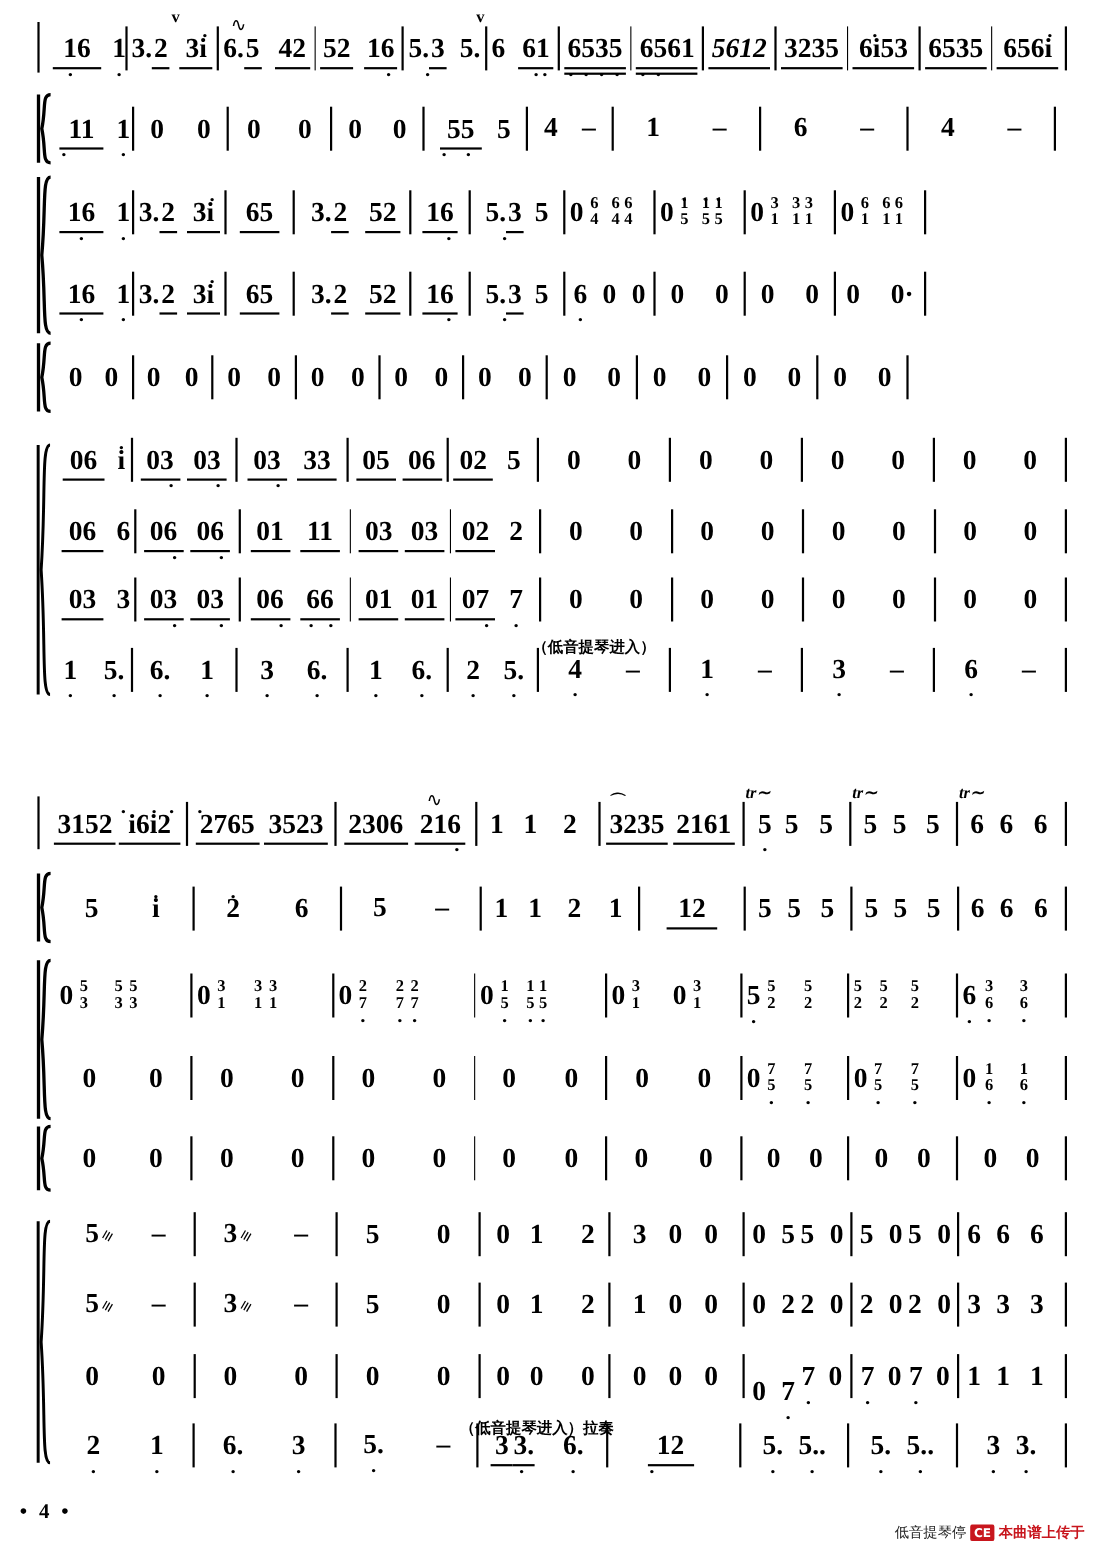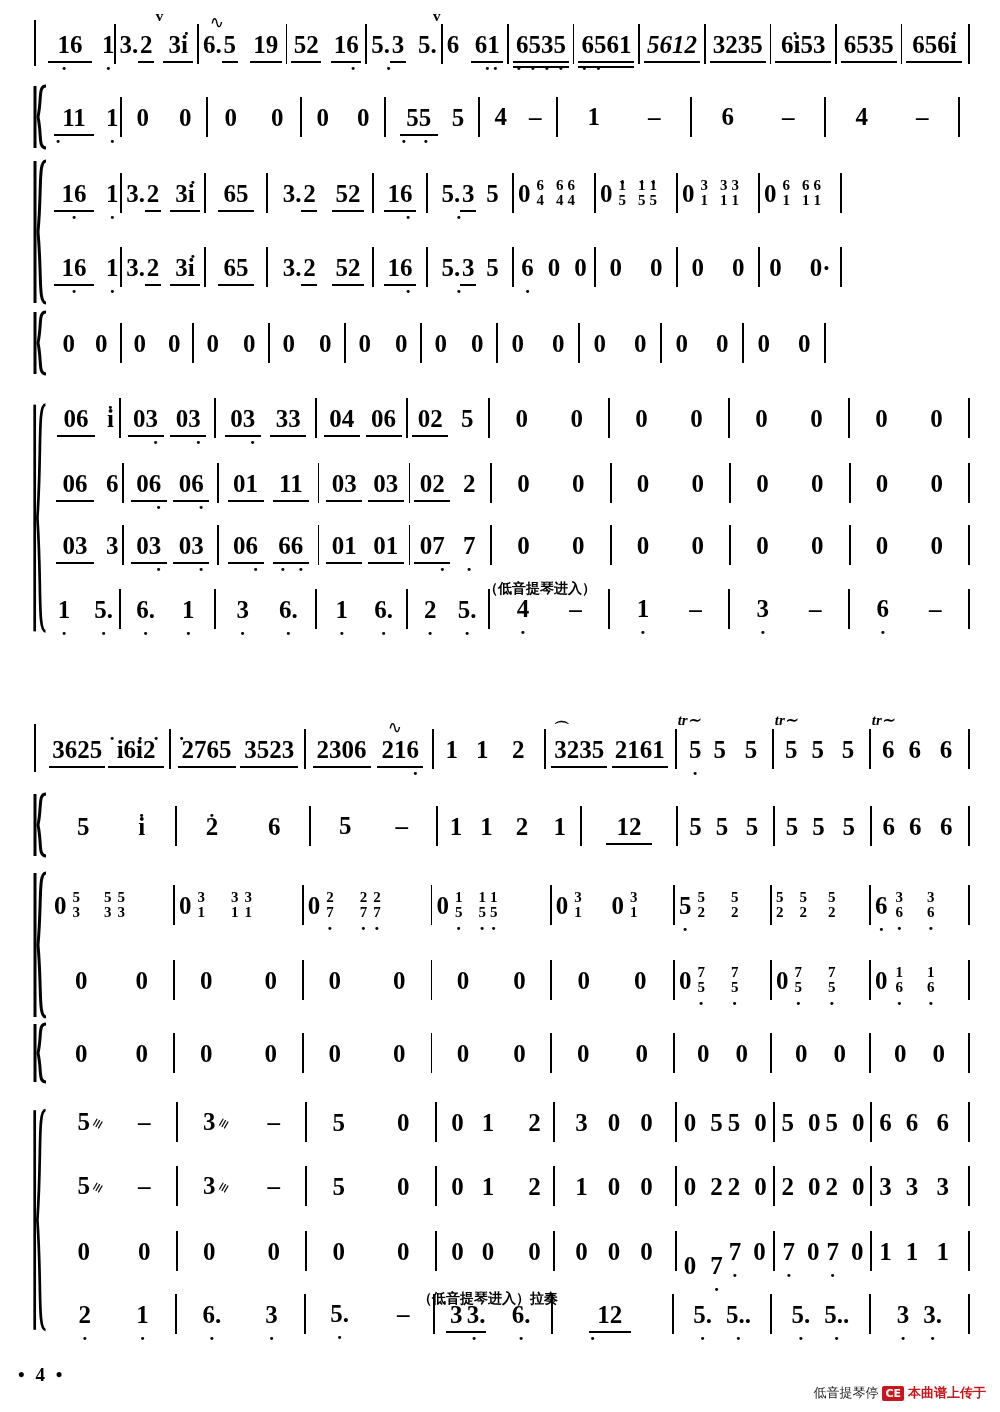--- a/index.html
+++ b/index.html
@@ -233,21 +233,21 @@
       <span class="cell" style="width:74px;position:relative;">
         <span class="vmark" style="left:40px;top:-24px;">v</span>
         <span class="note">3<span class="rdot">.</span><span class="note beam1" style="width:16px;">2</span></span>
         <span class="note beam1" style="width:30px;margin-left:5px;">3i<span class="dotu" style="left:23px;">.</span></span>
       </span>
       <span class="bar"></span>
 
       <span class="cell" style="width:84px;">
         <span class="orn" style="left:14px;">∿</span>
         <span class="note">6<span class="rdot">.</span><span class="note beam1" style="width:16px;">5</span></span>
-        <span class="note beam1" style="width:32px;margin-left:8px;">19</span>
+        <span class="note beam1" style="width:32px;margin-left:8px;">42</span>
       </span>
       <span class="bar"></span>
 
       <span class="cell" style="width:74px;">
         <span class="note beam1" style="width:30px;">52</span>
         <span class="note beam1" style="width:30px;margin-left:6px;">16<span class="dotd" style="left:22px;">.</span></span>
       </span>
       <span class="bar"></span>
 
       <span class="cell" style="width:84px;">
@@ -504,21 +504,21 @@
           <span class="note beam1" style="width:38px;">06</span>
           <span class="note" style="margin-left:8px;">i<span class="dotu">.</span></span>
         </span>
         <span class="bar"></span>
         <span class="cell" style="width:44px;"><span class="note beam1" style="width:36px;">03<span class="dotd" style="left:28px;">.</span></span></span>
         <span class="cell" style="width:46px;"><span class="note beam1" style="width:36px;">03<span class="dotd" style="left:28px;">.</span></span></span>
         <span class="bar"></span>
         <span class="cell" style="width:48px;"><span class="note beam1" style="width:36px;">03<span class="dotd" style="left:28px;">.</span></span></span>
         <span class="cell" style="width:48px;"><span class="note beam1" style="width:36px;">33</span></span>
         <span class="bar"></span>
-        <span class="cell" style="width:44px;"><span class="note beam1" style="width:36px;">04</span></span>
+        <span class="cell" style="width:44px;"><span class="note beam1" style="width:36px;">05</span></span>
         <span class="cell" style="width:44px;"><span class="note beam1" style="width:36px;">06</span></span>
         <span class="bar" style="margin:0 2px;"></span>
         <span class="cell" style="width:42px;"><span class="note beam1" style="width:36px;">02</span></span>
         <span class="cell" style="width:36px;"><span class="note">5</span></span>
         <span class="bar"></span>
         <span class="cell" style="width:58px;"><span class="note">0</span></span>
         <span class="cell" style="width:58px;"><span class="note">0</span></span>
         <span class="bar"></span>
         <span class="cell" style="width:58px;"><span class="note">0</span></span>
         <span class="cell" style="width:58px;"><span class="note">0</span></span>
@@ -627,21 +627,21 @@
       </div>
     </div>
   </div>
 
   <div class="system" style="top:712px;">
 
     <div class="staff-row" style="height:74px;">
       <span class="left-bar" style="top:12px;bottom:14px;"></span>
       <div style="margin-left:14px;"></div>
 
-      <span class="cell" style="width:62px;"><span class="note beam1" style="width:56px;">3625</span></span>
+      <span class="cell" style="width:62px;"><span class="note beam1" style="width:56px;">3152</span></span>
       <span class="cell" style="width:62px;text-align:center;"><span class="note beam1" style="width:56px;">i6i2<span class="dotu" style="left:4px;">.</span><span class="dotu" style="left:32px;">.</span><span class="dotu" style="left:48px;">.</span></span></span>
       <span class="bar"></span>
       <span class="cell" style="width:66px;"><span class="note beam1" style="width:58px;">2765<span class="dotu" style="left:4px;">.</span></span></span>
       <span class="cell" style="width:66px;"><span class="note beam1" style="width:58px;">3523</span></span>
       <span class="bar"></span>
       <span class="cell" style="width:66px;"><span class="note beam1" style="width:58px;">2306</span></span>
       <span class="cell" style="width:58px;"><span class="orn" style="left:22px;">∿</span><span class="note beam1" style="width:46px;">216<span class="dotd" style="left:38px;">.</span></span></span>
       <span class="bar"></span>
       <span class="cell" style="width:62px;"><span class="note">1</span><span class="note" style="margin-left:18px;">1</span></span>
       <span class="cell" style="width:46px;"><span class="note">2</span></span>

